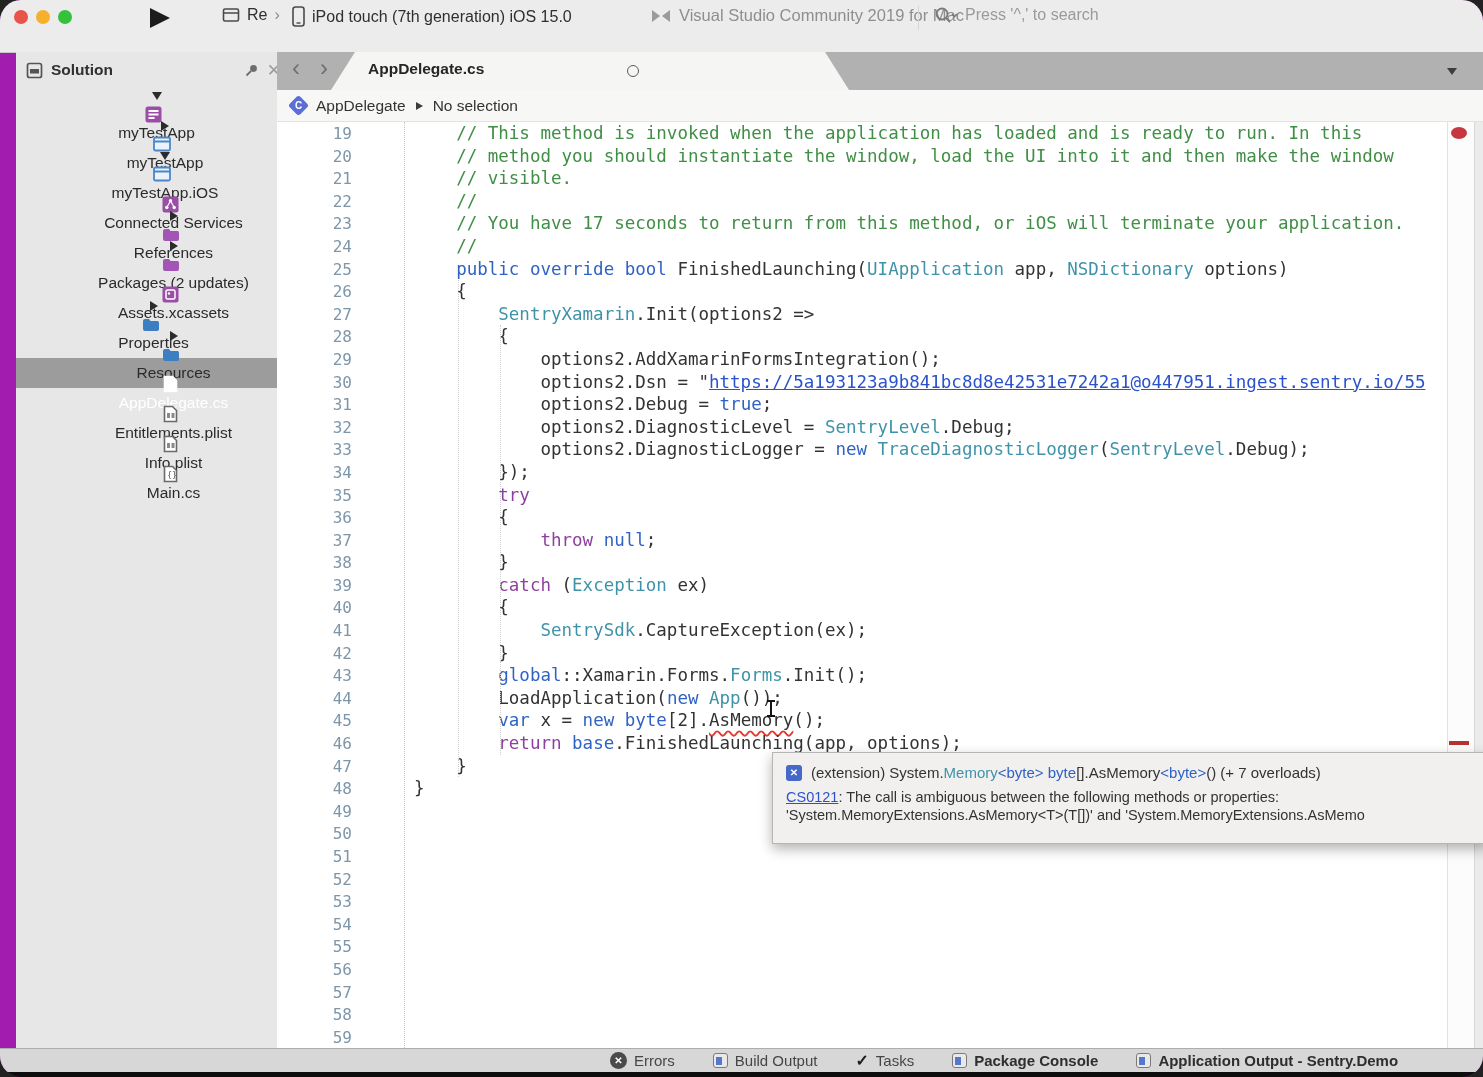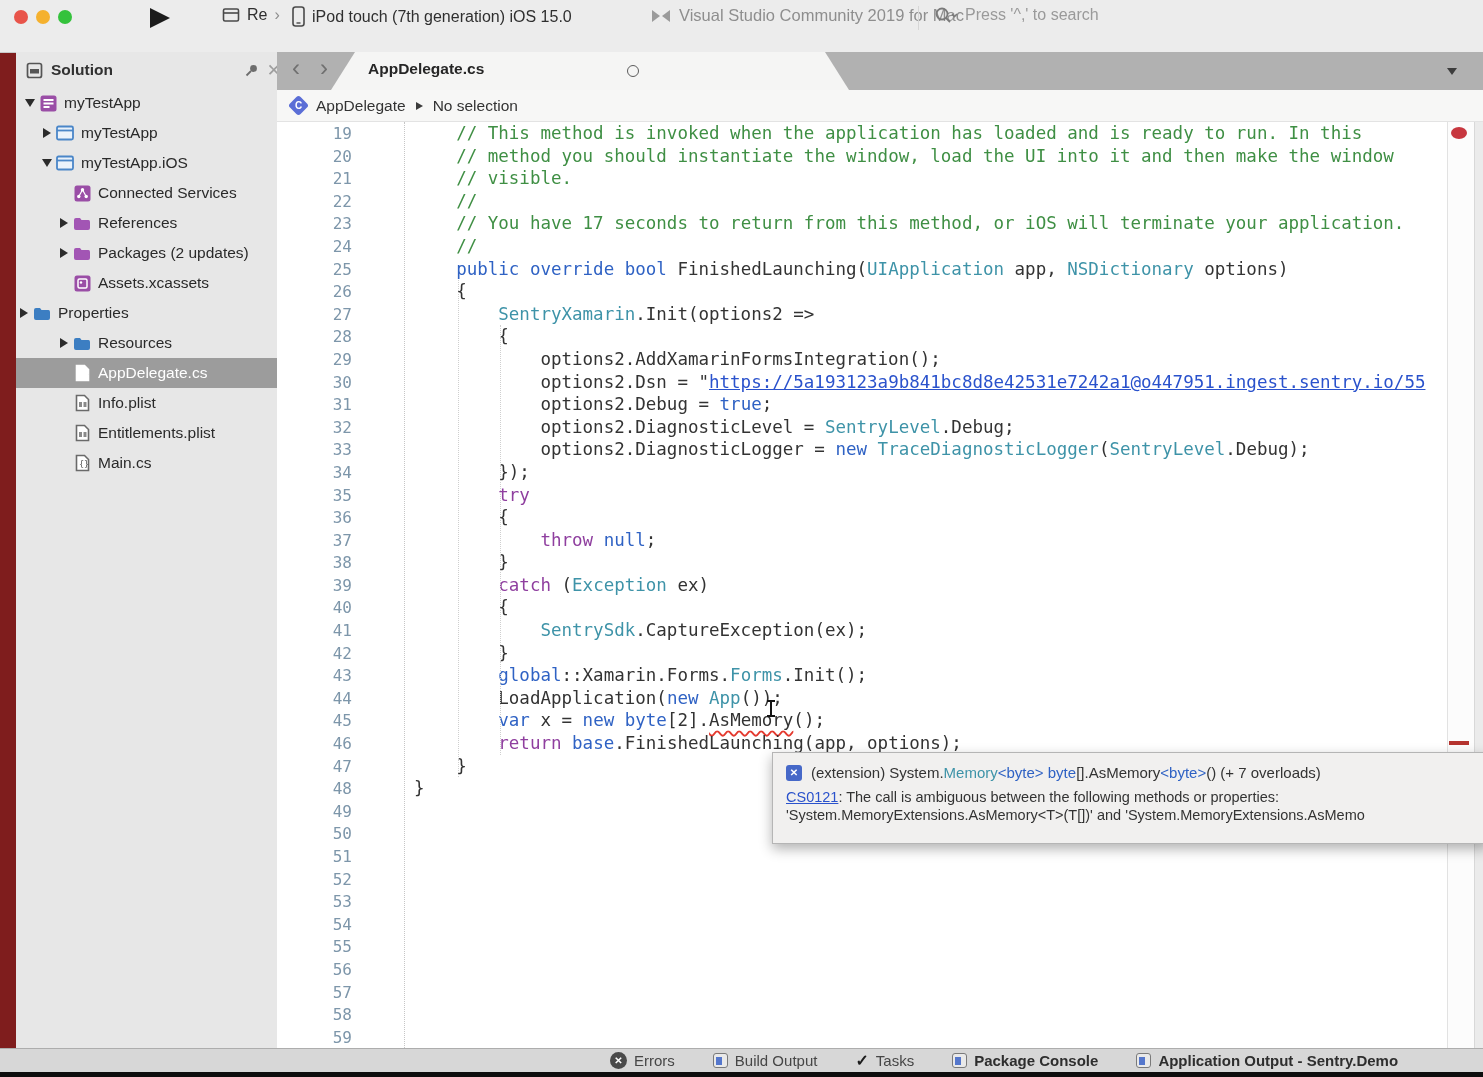--- a/index.html
+++ b/index.html
@@ -1,30 +1,30 @@
 <!DOCTYPE html>
 <html><head>
 <meta charset="utf-8">
 <style>
   html,body{margin:0;padding:0;background:#222;}
-  #app{position:relative;width:1483px;height:1077px;background:#7f1d1d;overflow:hidden;
-       font-family:"Liberation Sans",sans-serif;-webkit-font-smoothing:antialiased;}
+  #app{position:relative;width:1483px;height:1077px;background:#a21caf;overflow:hidden;
+       font-family:"Liberation Sans",sans-serif;border-radius:21px;-webkit-font-smoothing:antialiased;}
   
   #toolbar{position:absolute;left:0;top:0;width:1483px;height:52px;background:#ececec;border-bottom:1px solid #c9c9c9;}
   .tl{position:absolute;top:10px;width:14px;height:14px;border-radius:50%;}
   #run{position:absolute;left:148px;top:7px;width:24px;height:22px;cursor:pointer;}
   .tbgroup{position:absolute;top:6px;display:flex;align-items:center;gap:7px;font-size:16px;color:#2f2f2f;}
   .tbdim{color:#8e8e8e;}
   #search-divider{position:absolute;left:918px;top:6px;width:1px;height:24px;background:#d6d6d6;}
   
   #sidebar{position:absolute;left:16px;top:52px;width:276px;height:996px;background:#e7e7e7;border-right:1px solid #bdbdbd;box-sizing:border-box;}
   #sidebar-header{display:flex;align-items:center;height:36px;padding:0 10px;gap:8px;}
   #sidebar-title{font-weight:bold;font-size:15.5px;color:#303030;flex:0 0 auto;}
   #sidebar-header .sp{flex:1;}
-  #tree .row{display:flex;align-items:center;height:30px;font-size:15.5px;color:#2a2a2a;cursor:default;}
+  #tree .row{display:flex;align-items:center;height:30px;font-size:15.5px;color:#2a2a2a;cursor:default;flex-direction:column;}
   #tree .row.sel{background:#9c9c9c;color:#fff;}
   #tree .chev{width:16px;flex:0 0 16px;display:flex;align-items:center;justify-content:center;}
   .tri-r{width:0;height:0;border-left:8px solid #2b2b2b;border-top:5px solid transparent;border-bottom:5px solid transparent;}
   .tri-d{width:0;height:0;border-top:8px solid #2b2b2b;border-left:5px solid transparent;border-right:5px solid transparent;}
   #tree .ticon{width:20px;flex:0 0 20px;display:flex;align-items:center;justify-content:center;margin-right:6px;}
   #tree .row.sel .ticon svg{filter:grayscale(1) brightness(2.4);}
   #tree .lbl.b{font-weight:normal;}
   
   #tabstrip{position:absolute;left:277px;top:52px;right:0;height:38px;background:#b1b1b1;}
   .navchev{position:absolute;top:2px;font-size:24px;color:#707070;width:26px;text-align:center;cursor:pointer;}
@@ -282,34 +282,34 @@
           <span class="chev"></span>
           <span class="ticon">
             <span style="display: inline-flex;">
               <svg width="15" height="18">
                 <path d="M1.5 1.5 h8 l4 4 v11 h-12 z" fill="#fff" stroke="#6a6a6a" stroke-width="1.6"></path>
                 <rect x="4" y="8" width="3" height="5" fill="#8a8a8a"></rect>
                 <rect x="8.5" y="8" width="3" height="5" fill="#8a8a8a"></rect>
               </svg>
             </span>
           </span>
-          <span class="lbl">Info.plist</span>
+          <span class="lbl">Entitlements.plist</span>
         </div>
         <div class="row" style="padding-left: 40px;">
           <span class="chev"></span>
           <span class="ticon">
             <span style="display: inline-flex;">
               <svg width="15" height="18">
                 <path d="M1.5 1.5 h8 l4 4 v11 h-12 z" fill="#fff" stroke="#6a6a6a" stroke-width="1.6"></path>
                 <rect x="4" y="8" width="3" height="5" fill="#8a8a8a"></rect>
                 <rect x="8.5" y="8" width="3" height="5" fill="#8a8a8a"></rect>
               </svg>
             </span>
           </span>
-          <span class="lbl">Entitlements.plist</span>
+          <span class="lbl">Info.plist</span>
         </div>
         <div class="row" style="padding-left: 40px;">
           <span class="chev"></span>
           <span class="ticon">
             <span style="display: inline-flex;">
               <svg width="15" height="18">
                 <path d="M1.5 1.5 h8 l4 4 v11 h-12 z" fill="#fff" stroke="#6a6a6a" stroke-width="1.6"></path>
                 <text x="4" y="13" font-size="8.5" fill="#555" font-family="DejaVu Sans Mono,monospace">{}</text>
               </svg>
             </span>

